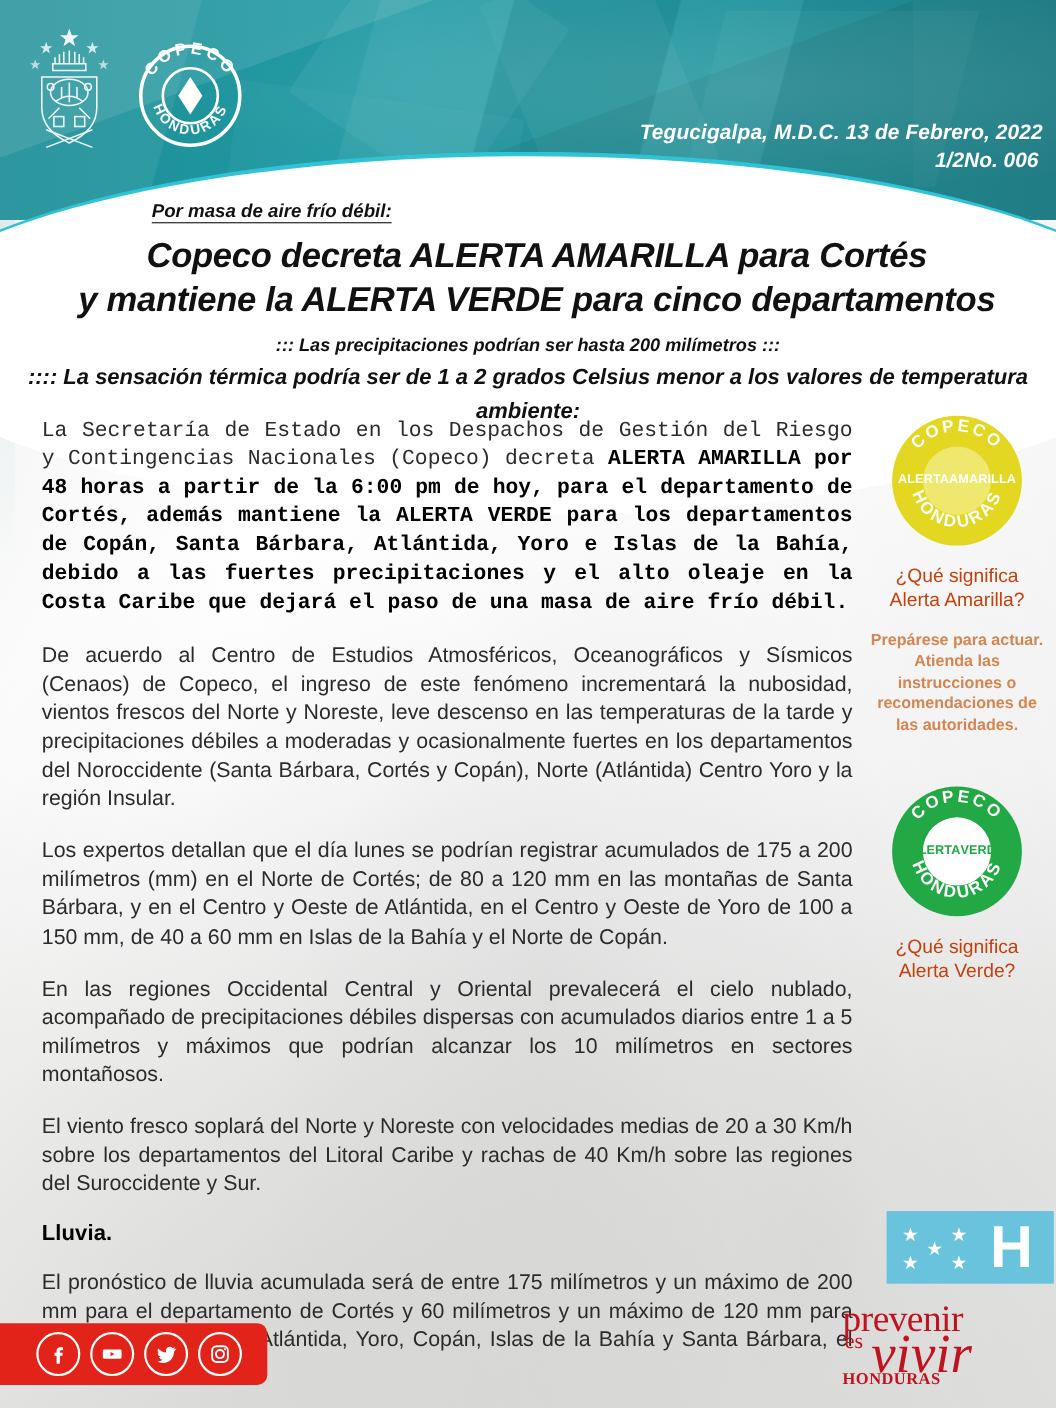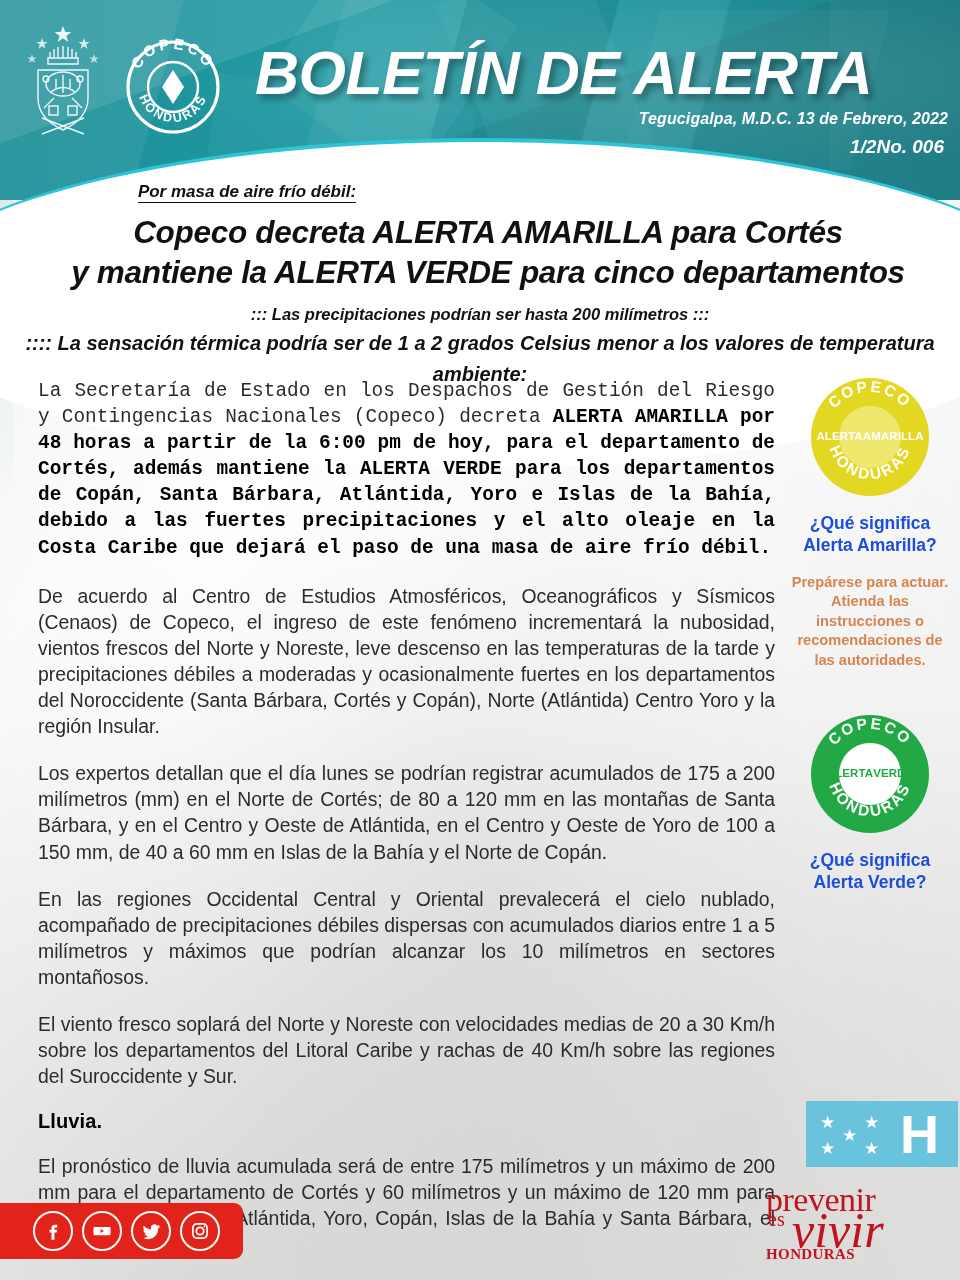--- a/index.html
+++ b/index.html
@@ -59,21 +59,21 @@
 
   .masthead{
     position:absolute; z-index:4; left:255px; top:38px;
     font-family:"Liberation Sans", sans-serif;
     font-size:61px; font-weight:bold; font-style:italic;
     letter-spacing:-0.5px; color:#ffffff; white-space:nowrap;
     text-shadow:4px 5px 6px rgba(0,0,0,.33);
   }
   .place-date{
     position:absolute; z-index:4; right:12px; top:110px;
-    font-size:16px; font-style:italic; font-weight:bold; color:#ffffff;
+    font-size:19px; font-style:italic; font-weight:bold; color:#ffffff;
     letter-spacing:.1px; white-space:nowrap;text-align:right;
   }
   .issue-line{
     position:absolute; z-index:4; right:16px; top:136px;
     font-size:19px; font-style:italic; font-weight:bold; color:#ffffff; white-space:nowrap;
   }
   .issue-line .pg{}
 
   
   .kicker{
@@ -135,21 +135,21 @@
   .badge.green .inner{ background:#ffffff; }
   .badge.green .inner span{ color:#22a945; }
   .badge .arc-txt{
     position:absolute; inset:0; font-size:13px; font-weight:bold; color:#fff;
     pointer-events:none;
   }
   .badge .arc-txt svg{ width:118px; height:118px; display:block; }
   .badge .arc-txt text{ font-family:"Liberation Sans", sans-serif; font-weight:bold; font-size:15.5px; fill:#ffffff; letter-spacing:2.4px;}
 
   .rail .q{
-    font-size:17.5px; color:#1d4ed8; line-height:1.28; margin:16px 0 0 0; font-weight:700;
+    font-size:17.5px; color:#c2410c; line-height:1.28; margin:16px 0 0 0; font-weight:400;
   }
   .rail .desc{
     font-size:14.6px; line-height:1.34; margin-top:16px; font-weight:bold;
   }
   .rail .desc.amarilla{ color:#d58650; }
   .rail .desc.verde{ color:#3a9a55; }
   .rail .block2{ margin-top:44px; }
 
   
   .flag-chip{
@@ -258,21 +258,20 @@
       <polygon points="49,32 60,49 49,66 38,49" fill="#ffffff"></polygon>
       <text font-family="Liberation Sans, sans-serif" font-size="15" font-weight="bold" fill="#ffffff" letter-spacing="3.2">
         <textPath href="#cTop" startOffset="50%" text-anchor="middle">COPECO</textPath>
       </text>
       <text font-family="Liberation Sans, sans-serif" font-size="12.5" font-weight="bold" fill="#ffffff" letter-spacing="2.2">
         <textPath href="#cBot" startOffset="50%" text-anchor="middle">HONDURAS</textPath>
       </text>
     </svg>
   </div>
 
-  <div class="masthead">BOLETÍN DE ALERTA</div>
   <div class="place-date">Tegucigalpa, M.D.C. 13 de Febrero, 2022</div>
   <div class="issue-line">
     <span class="pg">1/2</span><span>No. 006</span>
   </div>
 
   <div class="kicker">
     <span>Por masa de aire frío débil:</span>
   </div>
   <div class="headline">
     <div>Copeco decreta ALERTA AMARILLA para Cortés</div>

